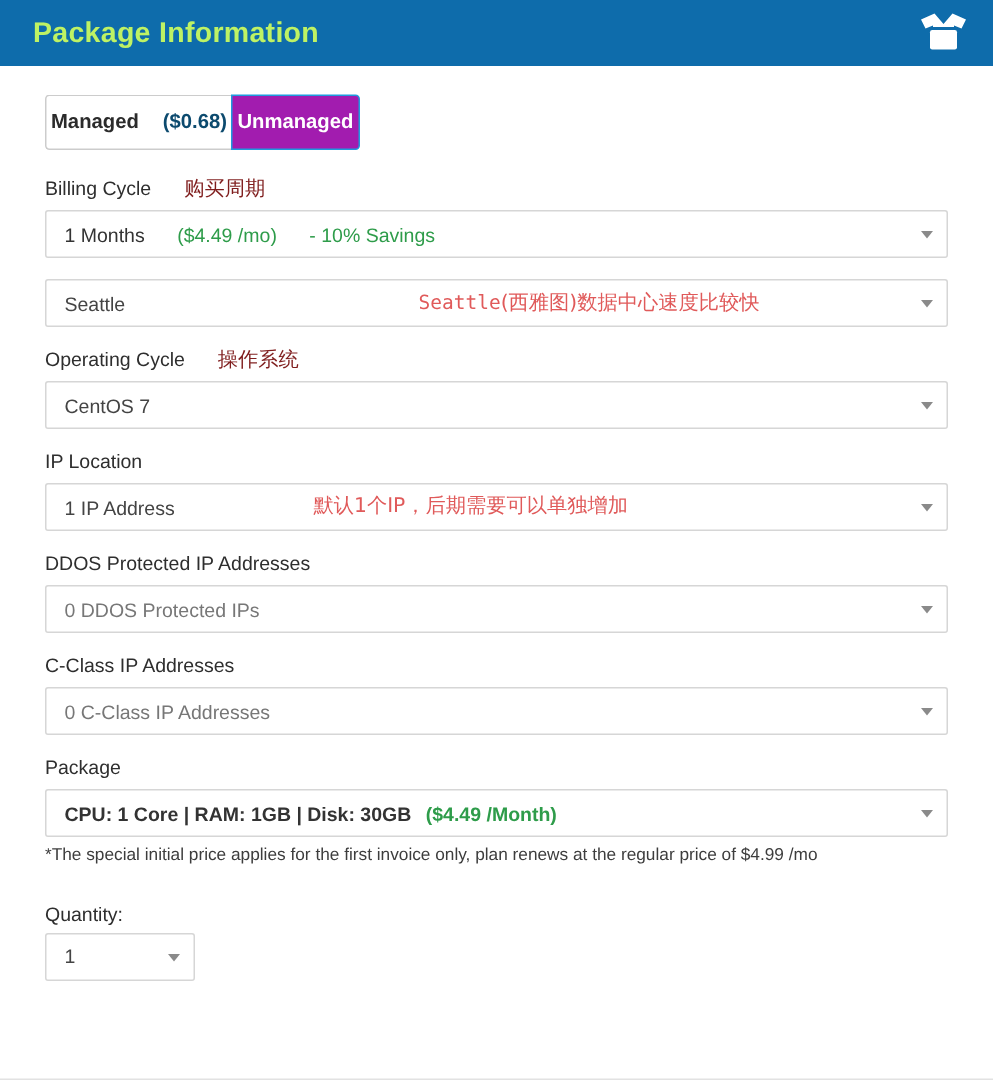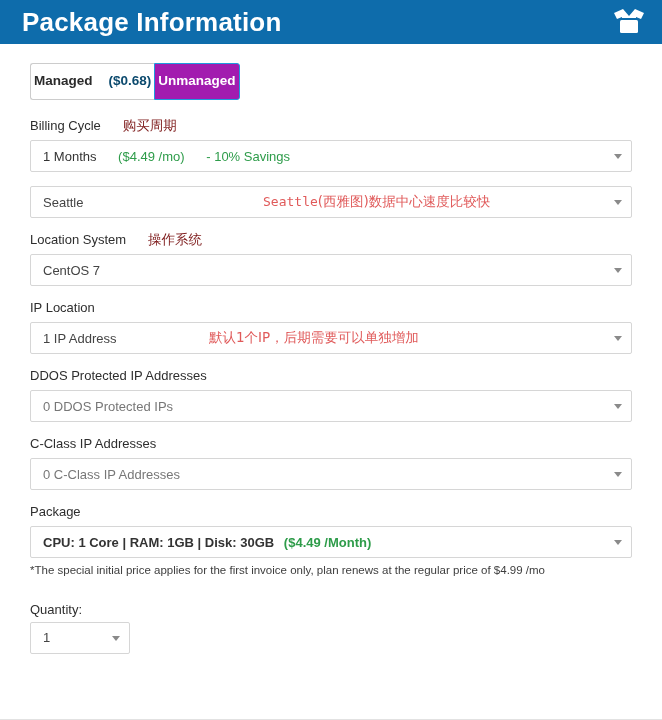--- a/index.html
+++ b/index.html
@@ -19,22 +19,22 @@
   .header {
     height: 44px;
     background: #0e6cab;
     display: flex;
     align-items: center;
     justify-content: space-between;
     padding: 0 16px 0 22px;
     box-sizing: border-box;
   }
   .header-title {
-    color: #ffffff;
-    font-size: 26px;
+    color: #bef264;
+    font-size: 19px;
     font-weight: bold;
     letter-spacing: 0.2px;
     line-height: 1;
   }
   .header-icon {
     width: 34px;
     height: 30px;
     display: block;
   }
 
@@ -143,21 +143,21 @@
   }
   .sel-text { white-space: nowrap; }
   .sel-muted { color: #777; }
   .green { color: #2e9c4a; margin-left: 18px; }
   .dark { color: #333; }
   .bold { font-weight: bold; }
 
   
   .annot-inline {
     position: absolute;
-    left: 232px;
+    left: 248px;
     top: 50%;
     transform: translateY(-50%);
     color: #e05a5a;
     font-size: 13.5px;
     white-space: nowrap;
     pointer-events: none;
     line-height: 1;
   }
   .annot-inline.ip {
     left: 178px;
@@ -240,21 +240,21 @@
       <span class="annot-inline">
         <span class="mono">Seattle</span><span class="annot-cn">(西雅图)数据中心速度比较快</span>
       </span>
       <span class="select-caret"></span>
     </div>
   </div>
 
   
   <div class="form-group">
     <div class="label-row">
-      <span class="field-label">Location System</span>
+      <span class="field-label">Operating Cycle</span>
       <span class="annot annot-cn">操作系统</span>
     </div>
     <div class="select-box">
       <span class="sel-text">CentOS 7</span>
       <span class="select-caret"></span>
     </div>
   </div>
 
   
   <div class="form-group">

